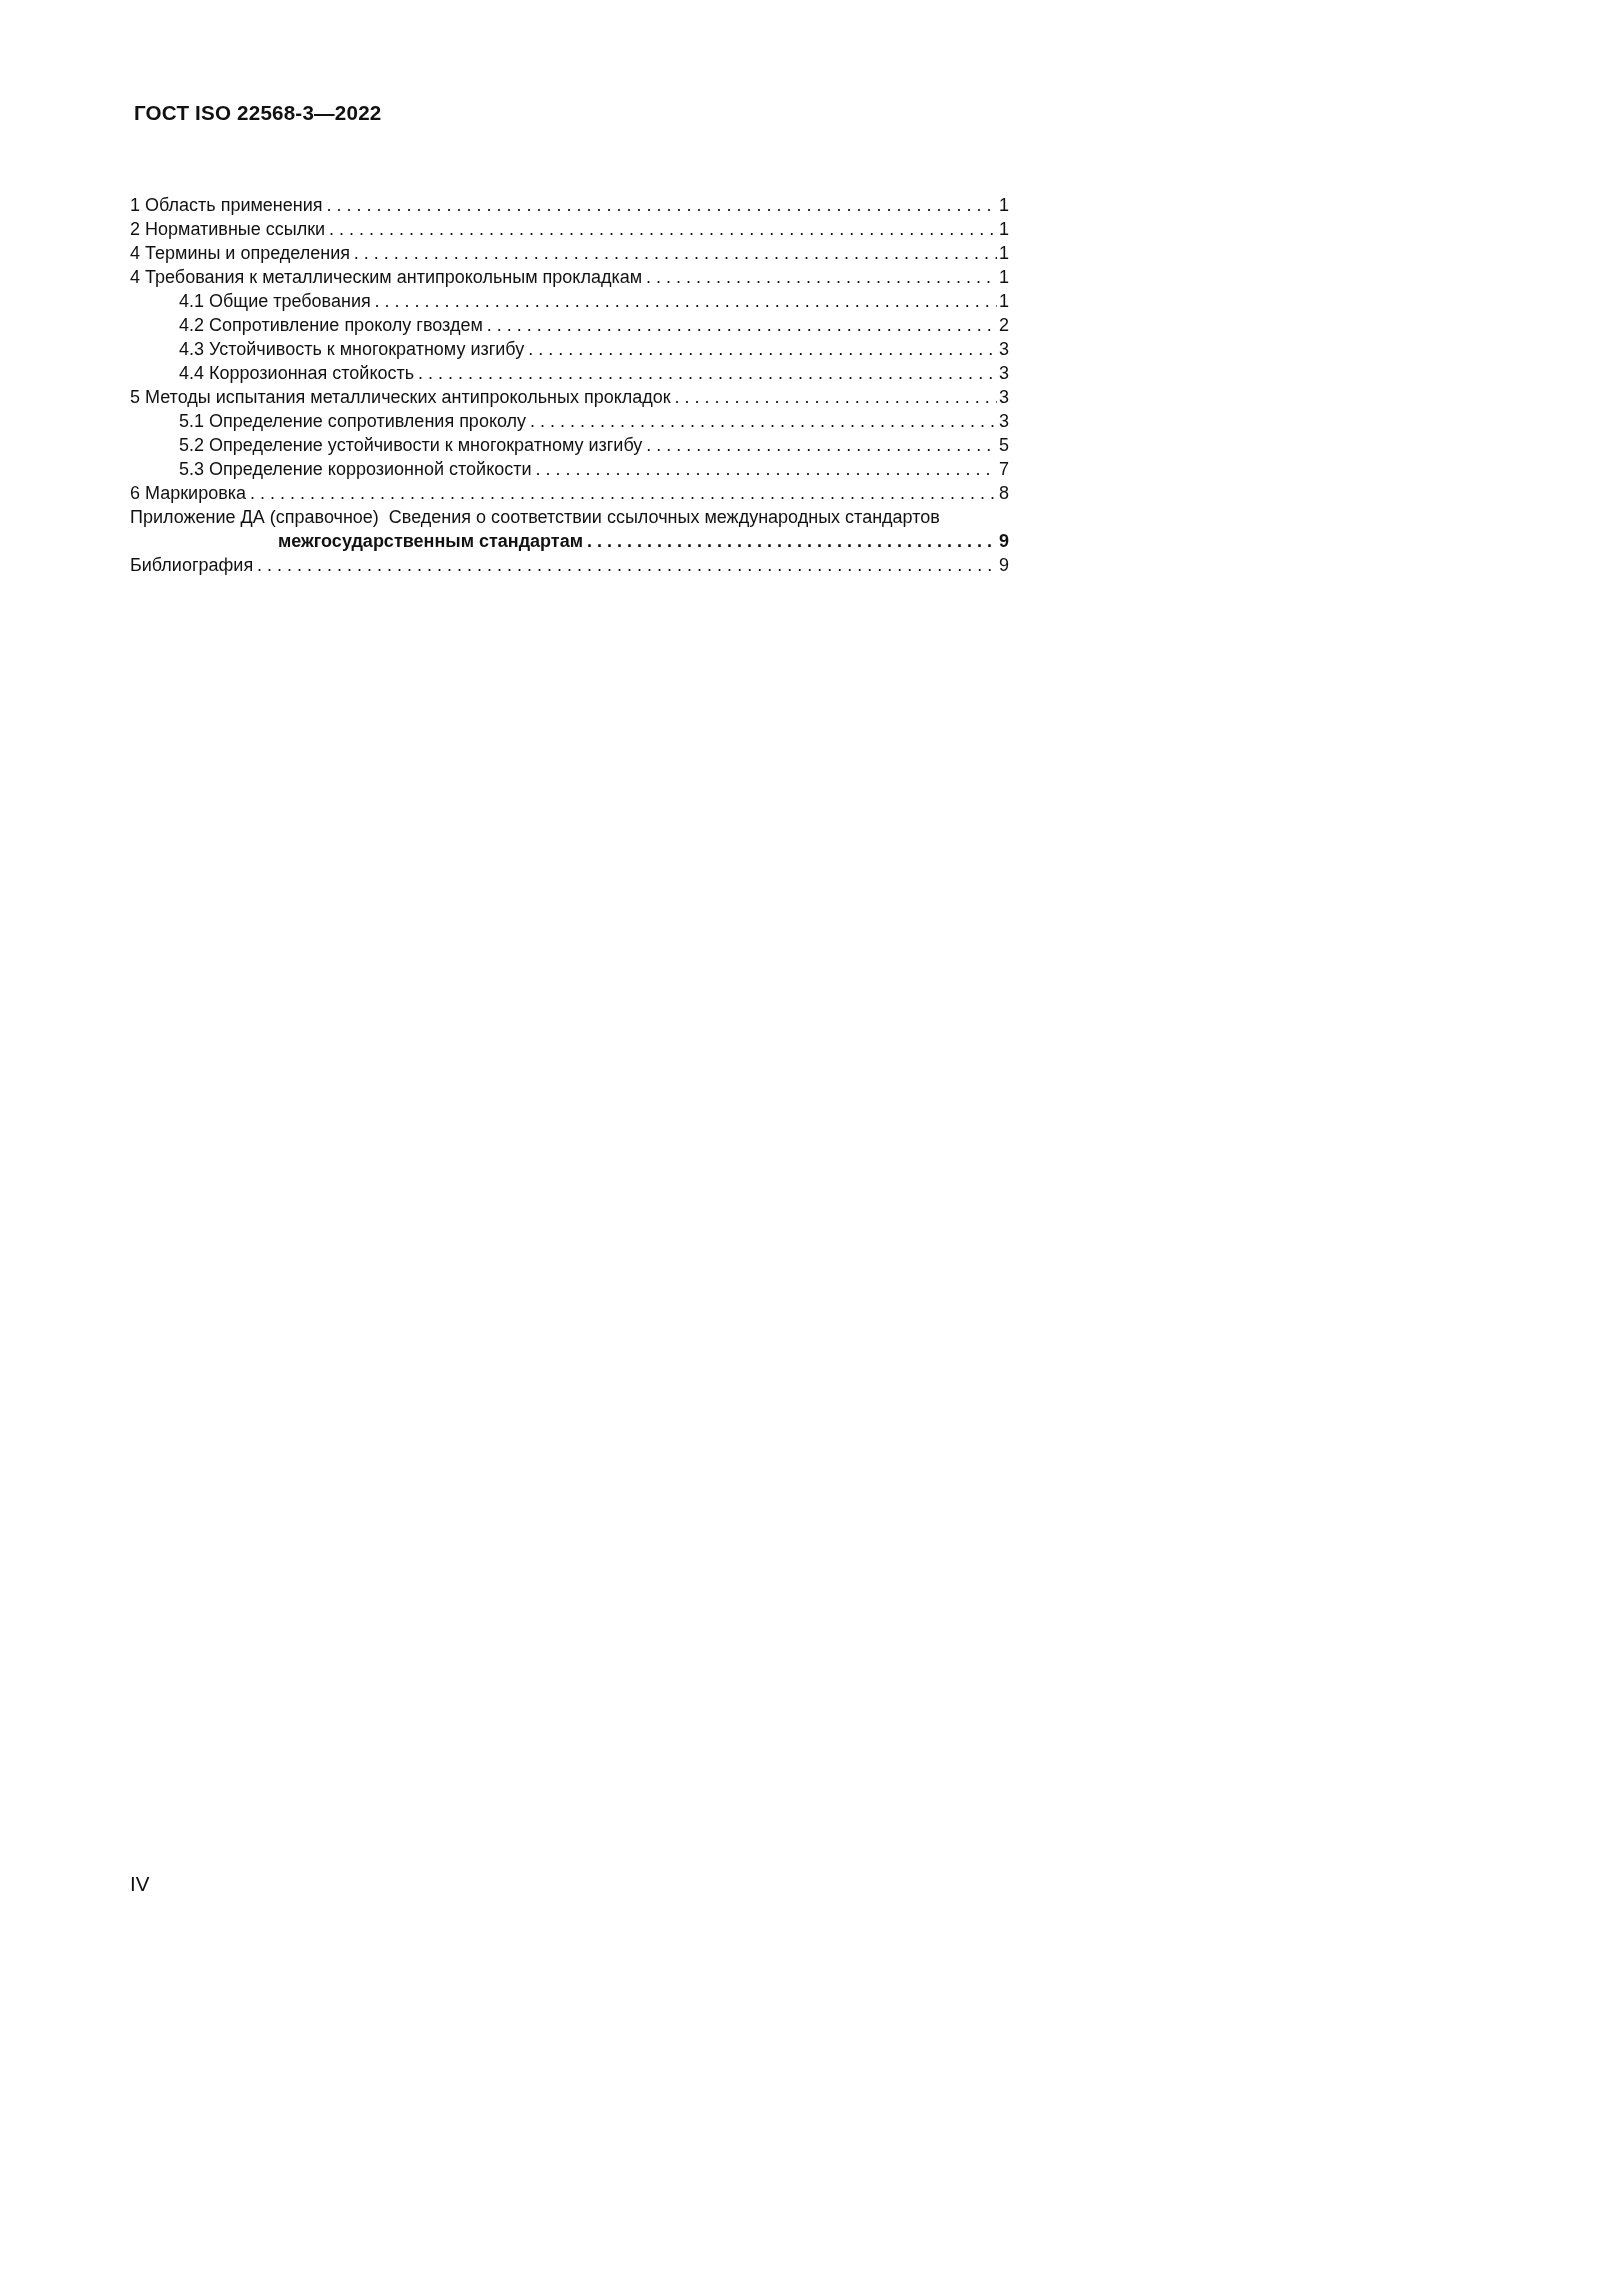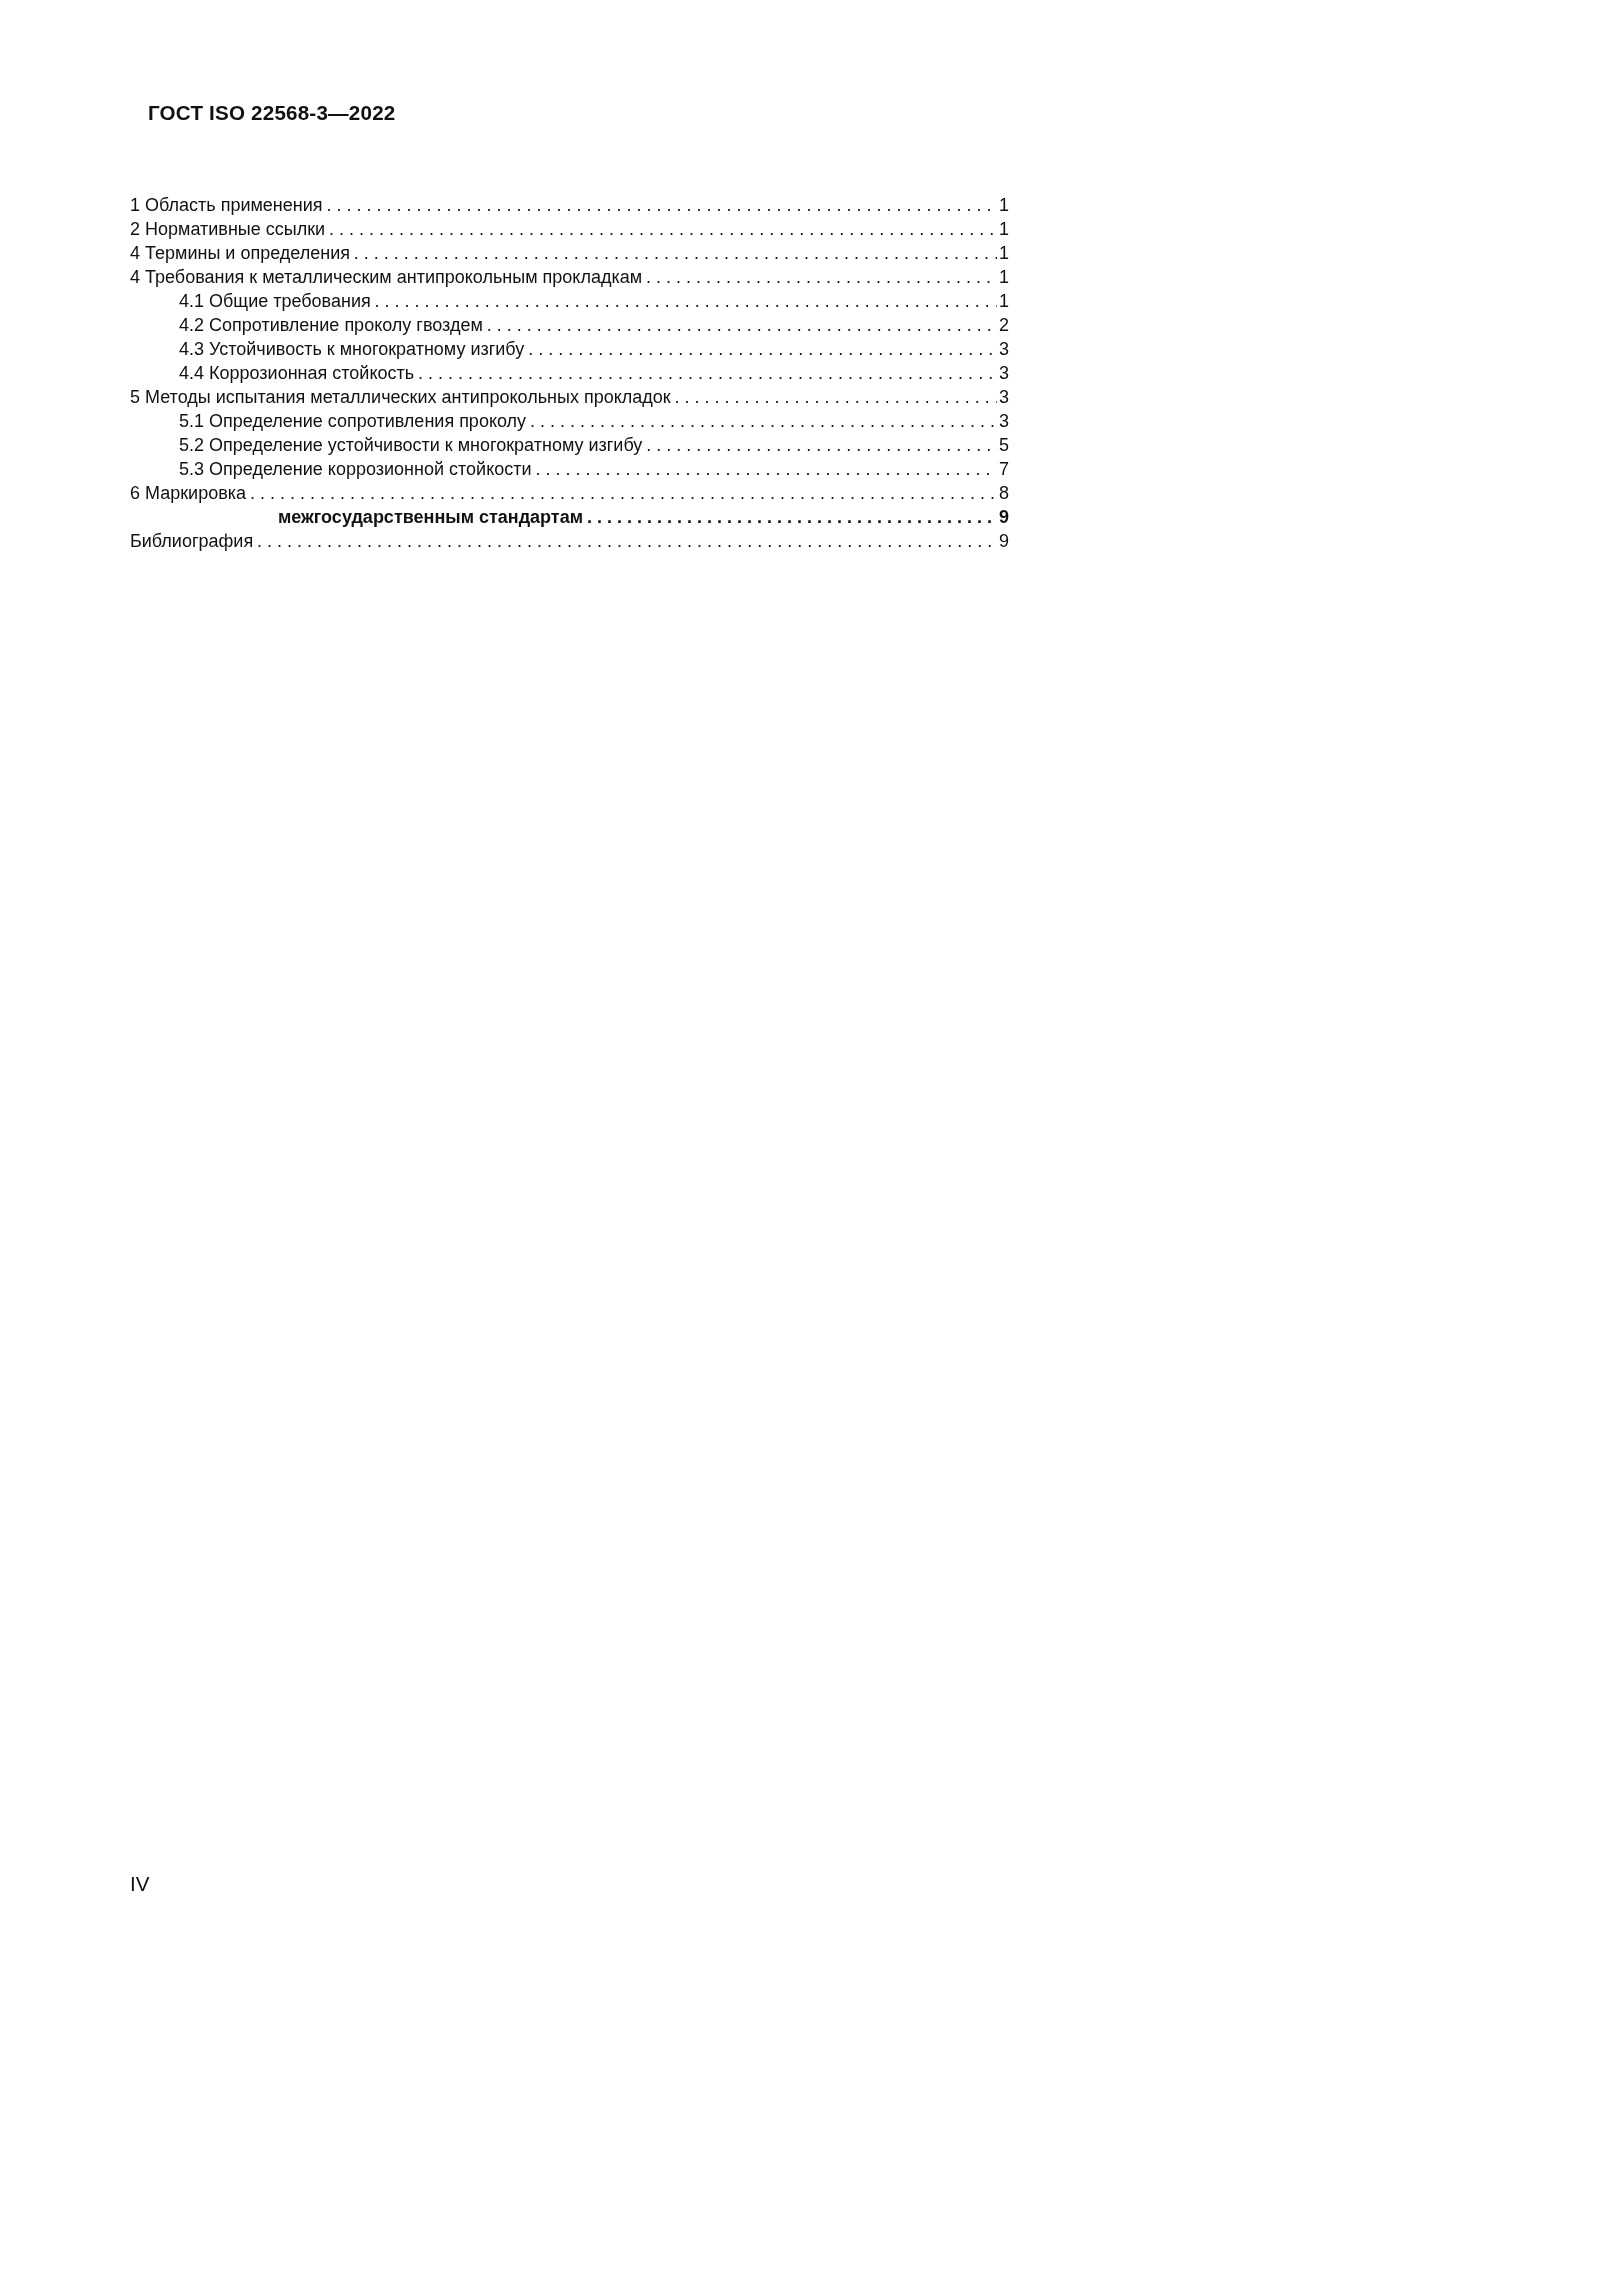--- a/index.html
+++ b/index.html
@@ -9,21 +9,21 @@
     width: 1621px;
     height: 2293px;
     background: #ffffff;
     color: #111111;
     font-family: "Liberation Sans", "DejaVu Sans", sans-serif;
     outline: 1px solid #e6e6e6;
     overflow: hidden;
   }
   .doc-code {
     position: absolute;
-    left: 148px;
+    left: 134px;
     top: 101px;
     font-size: 20.6px;
     font-weight: bold;
     letter-spacing: 0.2px;
   }
   .page-title {
     position: absolute;
     left: 130px;
     top: 147px;
     width: 879px;
@@ -157,20 +157,21 @@
       <span class="toc-page">7</span>
     </div>
 
     <div class="toc-row">
       <span class="toc-label">6 Маркировка</span>
       <span class="dots">. . . . . . . . . . . . . . . . . . . . . . . . . . . . . . . . . . . . . . . . . . . . . . . . . . . . . . . . . . . . . . . . . . . . . . . . . . . . . . . . . . . . . . . . . . . . . . . . . . . . . . . . . . . . . . . . . . . . . . . . . . . . . . . . . . . . . . . . . . . . . . . . . . . . . . . . . . . . . . . . . . . . . . . . . . . . . . . . . . . . . . . . . . . . . . . . . . . . . . . . </span>
       <span class="toc-page">8</span>
     </div>
 
     <div>
+      <div class="appendix-line1">Приложение ДА (справочное)  Сведения о соответствии ссылочных международных стандартов</div>
       <div class="appendix-line2-row">
         <span class="toc-label">межгосударственным стандартам</span>
         <span class="dots">. . . . . . . . . . . . . . . . . . . . . . . . . . . . . . . . . . . . . . . . . . . . . . . . . . . . . . . . . . . . . . . . . . . . . . . . . . . . . . . . . . . . . . . . . . . . . . . . . . . . . . . . . . . . . . . . . . . . . . . . . . . . . . . . . . . . . . . . . . . . . . . . . . . . . . . . . . . . . . . . . . . . . . . . . . . . . . . . . . . . . . . . . . . . . . . . . . . . . . . . </span>
         <span class="toc-page">9</span>
       </div>
     </div>
 
     <div class="toc-row">
       <span class="toc-label">Библиография</span>
       <span class="dots">. . . . . . . . . . . . . . . . . . . . . . . . . . . . . . . . . . . . . . . . . . . . . . . . . . . . . . . . . . . . . . . . . . . . . . . . . . . . . . . . . . . . . . . . . . . . . . . . . . . . . . . . . . . . . . . . . . . . . . . . . . . . . . . . . . . . . . . . . . . . . . . . . . . . . . . . . . . . . . . . . . . . . . . . . . . . . . . . . . . . . . . . . . . . . . . . . . . . . . . . </span>

